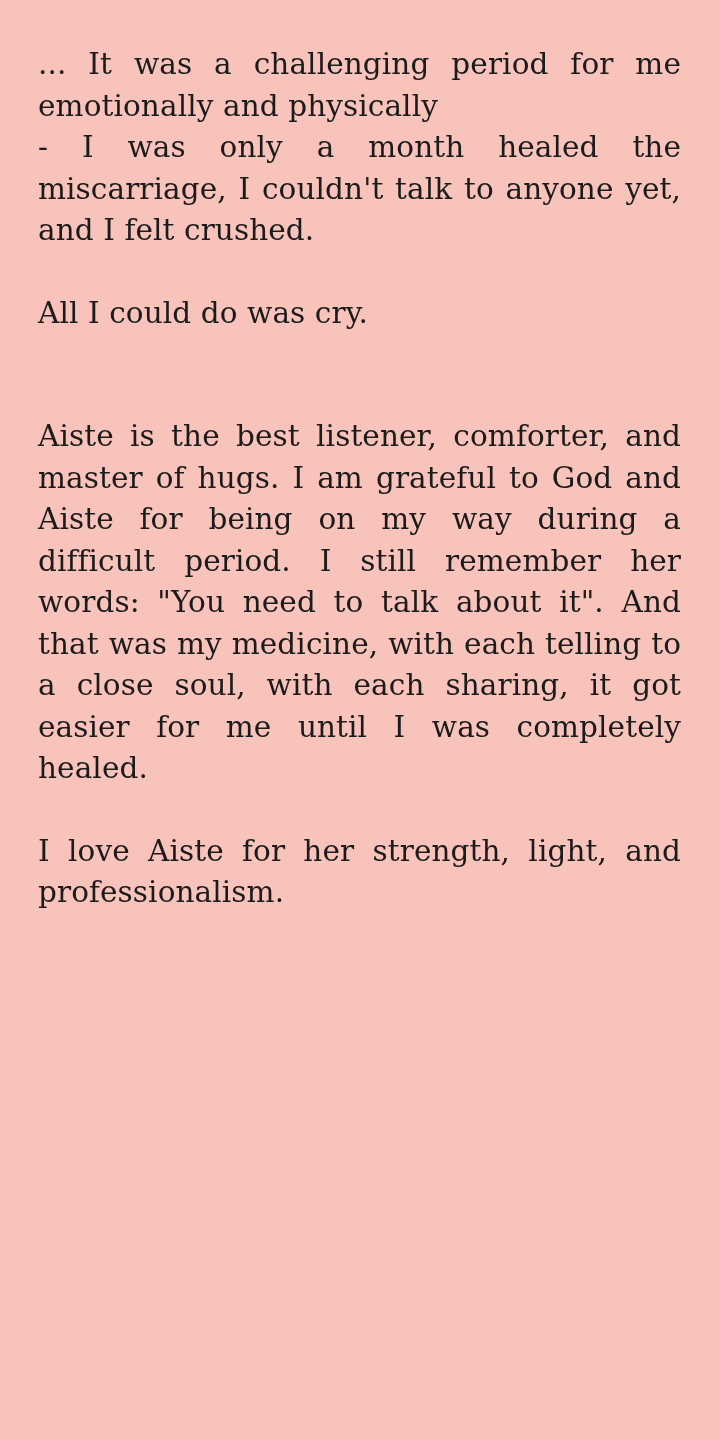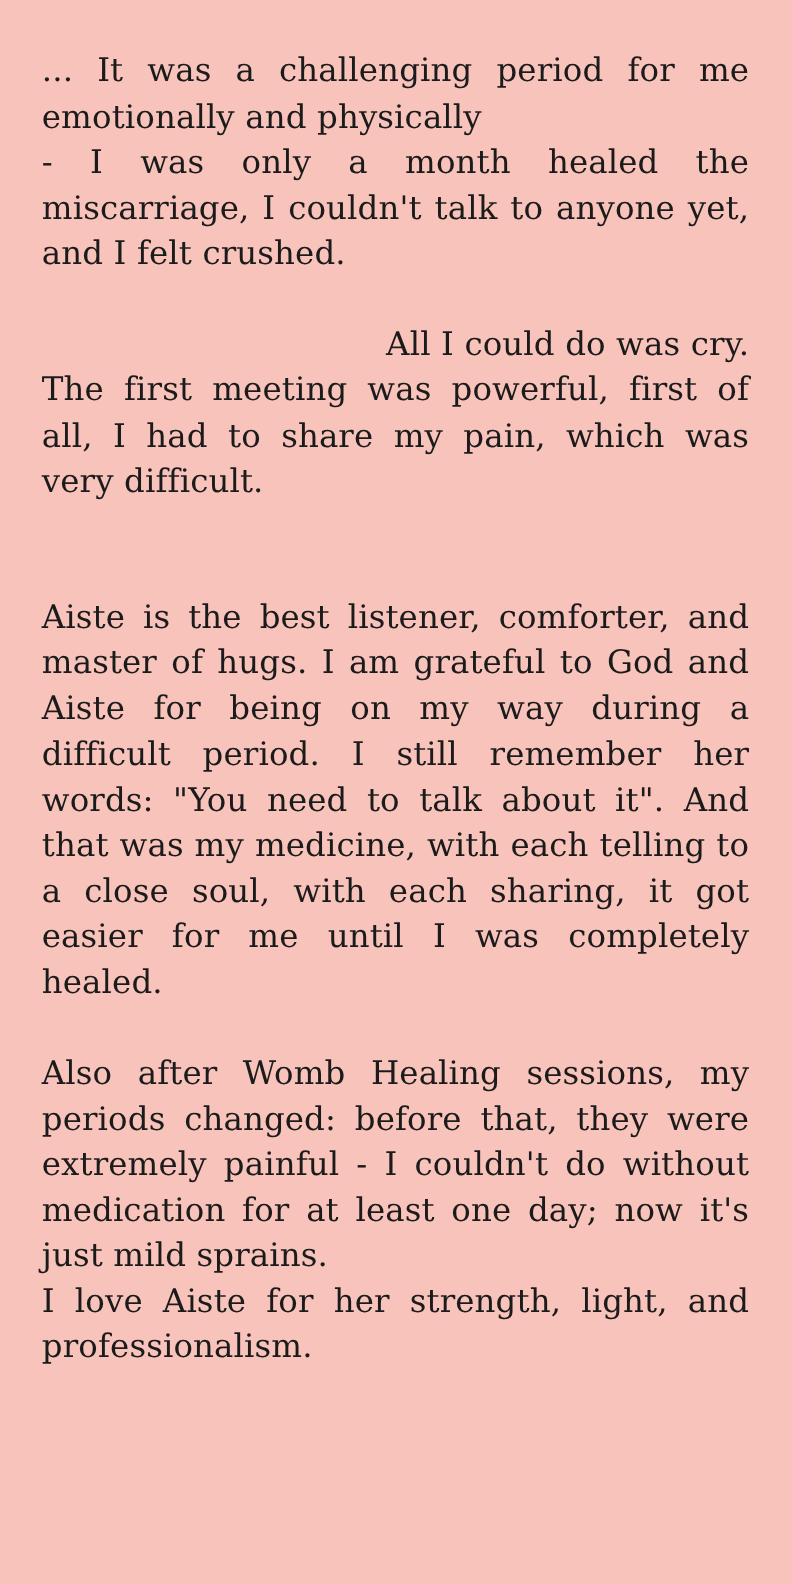--- a/index.html
+++ b/index.html
@@ -26,41 +26,39 @@
     line-height: 41.5px;
     text-align: justify;
     text-justify: inter-word;
     margin: 0;
     letter-spacing: 0.1px;
   }
   .spacer {
     height: 41px;
   }
   .line-last {
-    text-align: right;
+    text-align: left;
   }
 </style>
 </head>
 <body style="background: rgb(248, 195, 187);">
 
 <div id="testimonial" style="background: rgb(248, 195, 187); color: rgb(27, 27, 27);">
 
   <p class="para">... It was a challenging period for me emotionally and physically</p>
   <p class="para">- I was only a month healed the miscarriage, I couldn't talk to anyone yet, and I felt crushed.</p>
 
   <div class="spacer"></div>
 
   <p class="para line-last">All I could do was cry.</p>
-  <p class="para">The first meeting was powerful, first of all, I had to share my pain, which was very difficult.</p>
 
   <div class="spacer"></div>
 
 
   <div class="spacer"></div>
 
   <p class="para">Aiste is the best listener, comforter, and master of hugs. I am grateful to God and Aiste for being on my way during a difficult period. I still remember her words: "You need to talk about it". And that was my medicine, with each telling to a close soul, with each sharing, it got easier for me until I was completely healed.</p>
 
   <div class="spacer"></div>
 
-  <p class="para">Also after Womb Healing sessions, my periods changed: before that, they were extremely painful - I couldn't do without medication for at least one day; now it's just mild sprains.</p>
   <p class="para">I love Aiste for her strength, light, and professionalism.</p>
 
 </div>
 
 </body></html>

